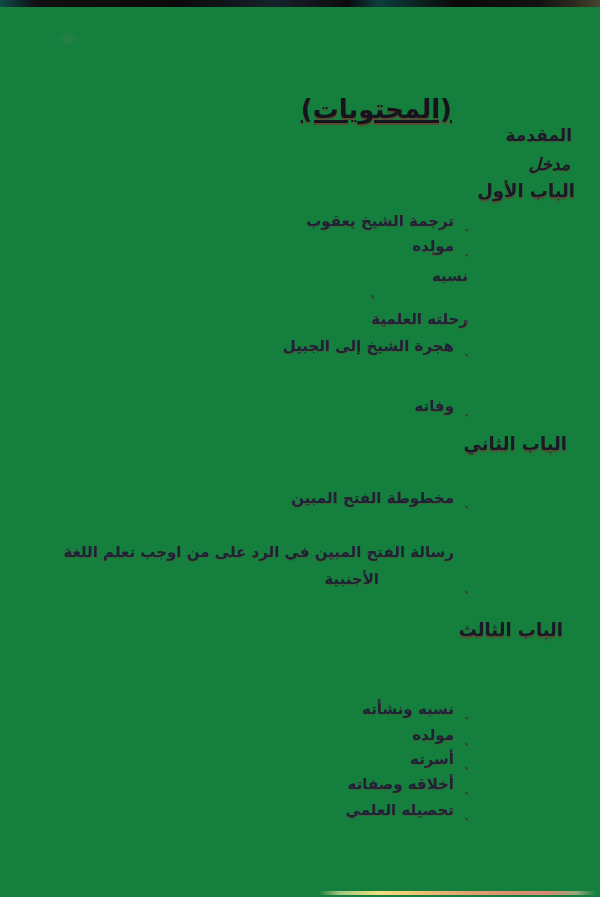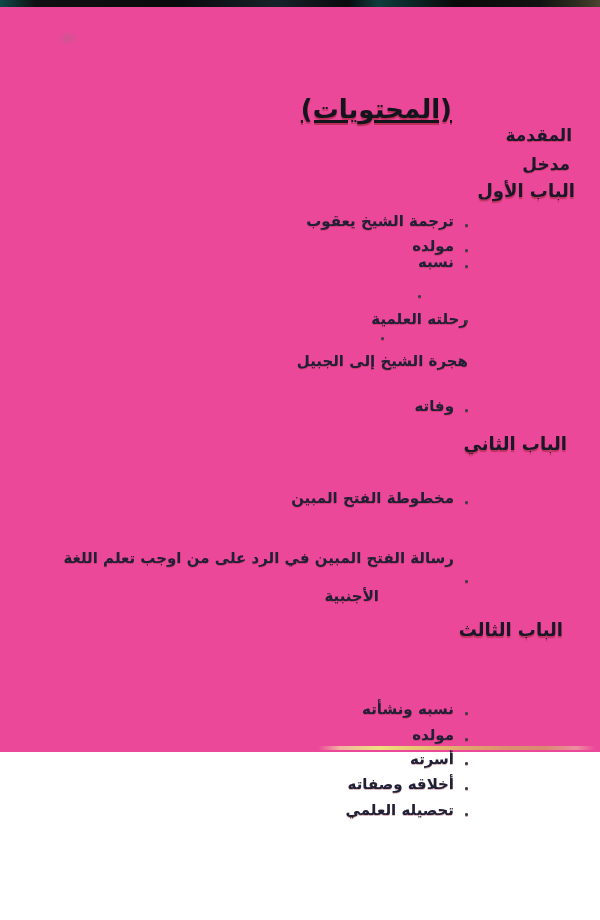--- a/index.html
+++ b/index.html
@@ -2,22 +2,22 @@
 <html lang="ar"><head>
 <meta charset="utf-8">
 <style>
   html,body{margin:0;padding:0;}
   body{
     width:600px;height:920px;overflow:hidden;
     background:#ffffff;
     font-family:"DejaVu Sans", sans-serif;
   }
   .page{
-    position:relative;width:600px;height:752px;
-    background:#ec4899;
+    position:relative;width:600px;height:897px;
+    background:#15803d;
     direction:rtl;
   }
   
   .scan-bar-top{
     position:absolute;top:0;left:0;width:600px;height:7px;
     background:linear-gradient(90deg,
       #0e4a48 0%, #101012 6%, #0a0a0c 30%, #16222a 46%,
       #0a0a0c 58%, #0d3d3c 63%, #090909 76%, #121212 90%,
       #2e2c1e 96%, #4a4430 100%);
   }
@@ -59,77 +59,77 @@
     white-space:nowrap;
   }
   .chapter{
     font-size:18px;color:#181826;
     text-shadow:0 1.5px 1px rgba(150,30,42,.5);
   }
 
   
   .item{
     position:absolute;right:132px;
-    display:flex;align-items:center;gap:11px;
+    display:flex;align-items:flex-end;gap:11px;
     white-space:nowrap;
   }
   .item .dot{
     flex:0 0 auto;width:3px;height:2.5px;border-radius:50%;
     background:#3c3c48;margin-top:9px;
     box-shadow:0 1px 0 rgba(150,30,42,.4);
   }
   .item .lbl{
     font-size:15px;font-weight:bold;color:#202036;
     line-height:20px;
     text-shadow:0 1px 0 rgba(150,30,42,.32);
   }
   .item.long{white-space:normal;}
   .item.long .lbl{
     display:block;width:340px;
     padding-right:75px;text-indent:-75px;
-    line-height:38px;
+    line-height:27px;
   }
 </style>
 </head>
 <body>
 
 <div class="page">
 
   <div class="scan-bar-top"></div>
   <div class="smudge"></div>
 
   <div class="toc-title">
     <span class="u">(المحتويات)</span>
   </div>
 
   <div class="entry" style="top:125px;right:28px;">المقدمة</div>
-  <div class="entry" style="top:154px;right:30px;">مدخل</div>
+  <div class="entry" style="top:154px;right:30px;font-style:italic;">مدخل</div>
 
   <div class="entry chapter" style="top:181px;right:25px;">الباب الأول</div>
 
   <div class="item" style="top:211px;">
     <span class="dot"></span>
     <span class="lbl">ترجمة الشيخ يعقوب</span>
   </div>
   <div class="item" style="top:236px;">
     <span class="dot"></span>
     <span class="lbl">مولده</span>
   </div>
-  <div class="item" style="top:252px;">
+  <div class="item" style="top:243px;flex-direction:column;">
     <span class="dot"></span>
     <span class="lbl">نسبه</span>
   </div>
   <div class="item" style="top:286px;flex-direction:column;">
     <span class="dot"></span>
     <span class="lbl">رحلته العلمية</span>
   </div>
   <div class="item" style="top:311px;">
     <span class="dot"></span>
   </div>
-  <div class="item" style="top:328px;flex-direction:column;">
+  <div class="item" style="top:336px;">
     <span class="dot"></span>
     <span class="lbl">هجرة الشيخ إلى الجبيل</span>
   </div>
   <div class="item" style="top:386px;margin-top:10px;">
     <span class="dot"></span>
     <span class="lbl">وفاته</span>
   </div>
 
   <div class="entry chapter" style="top:434px;right:33px;">الباب الثاني</div>
 

